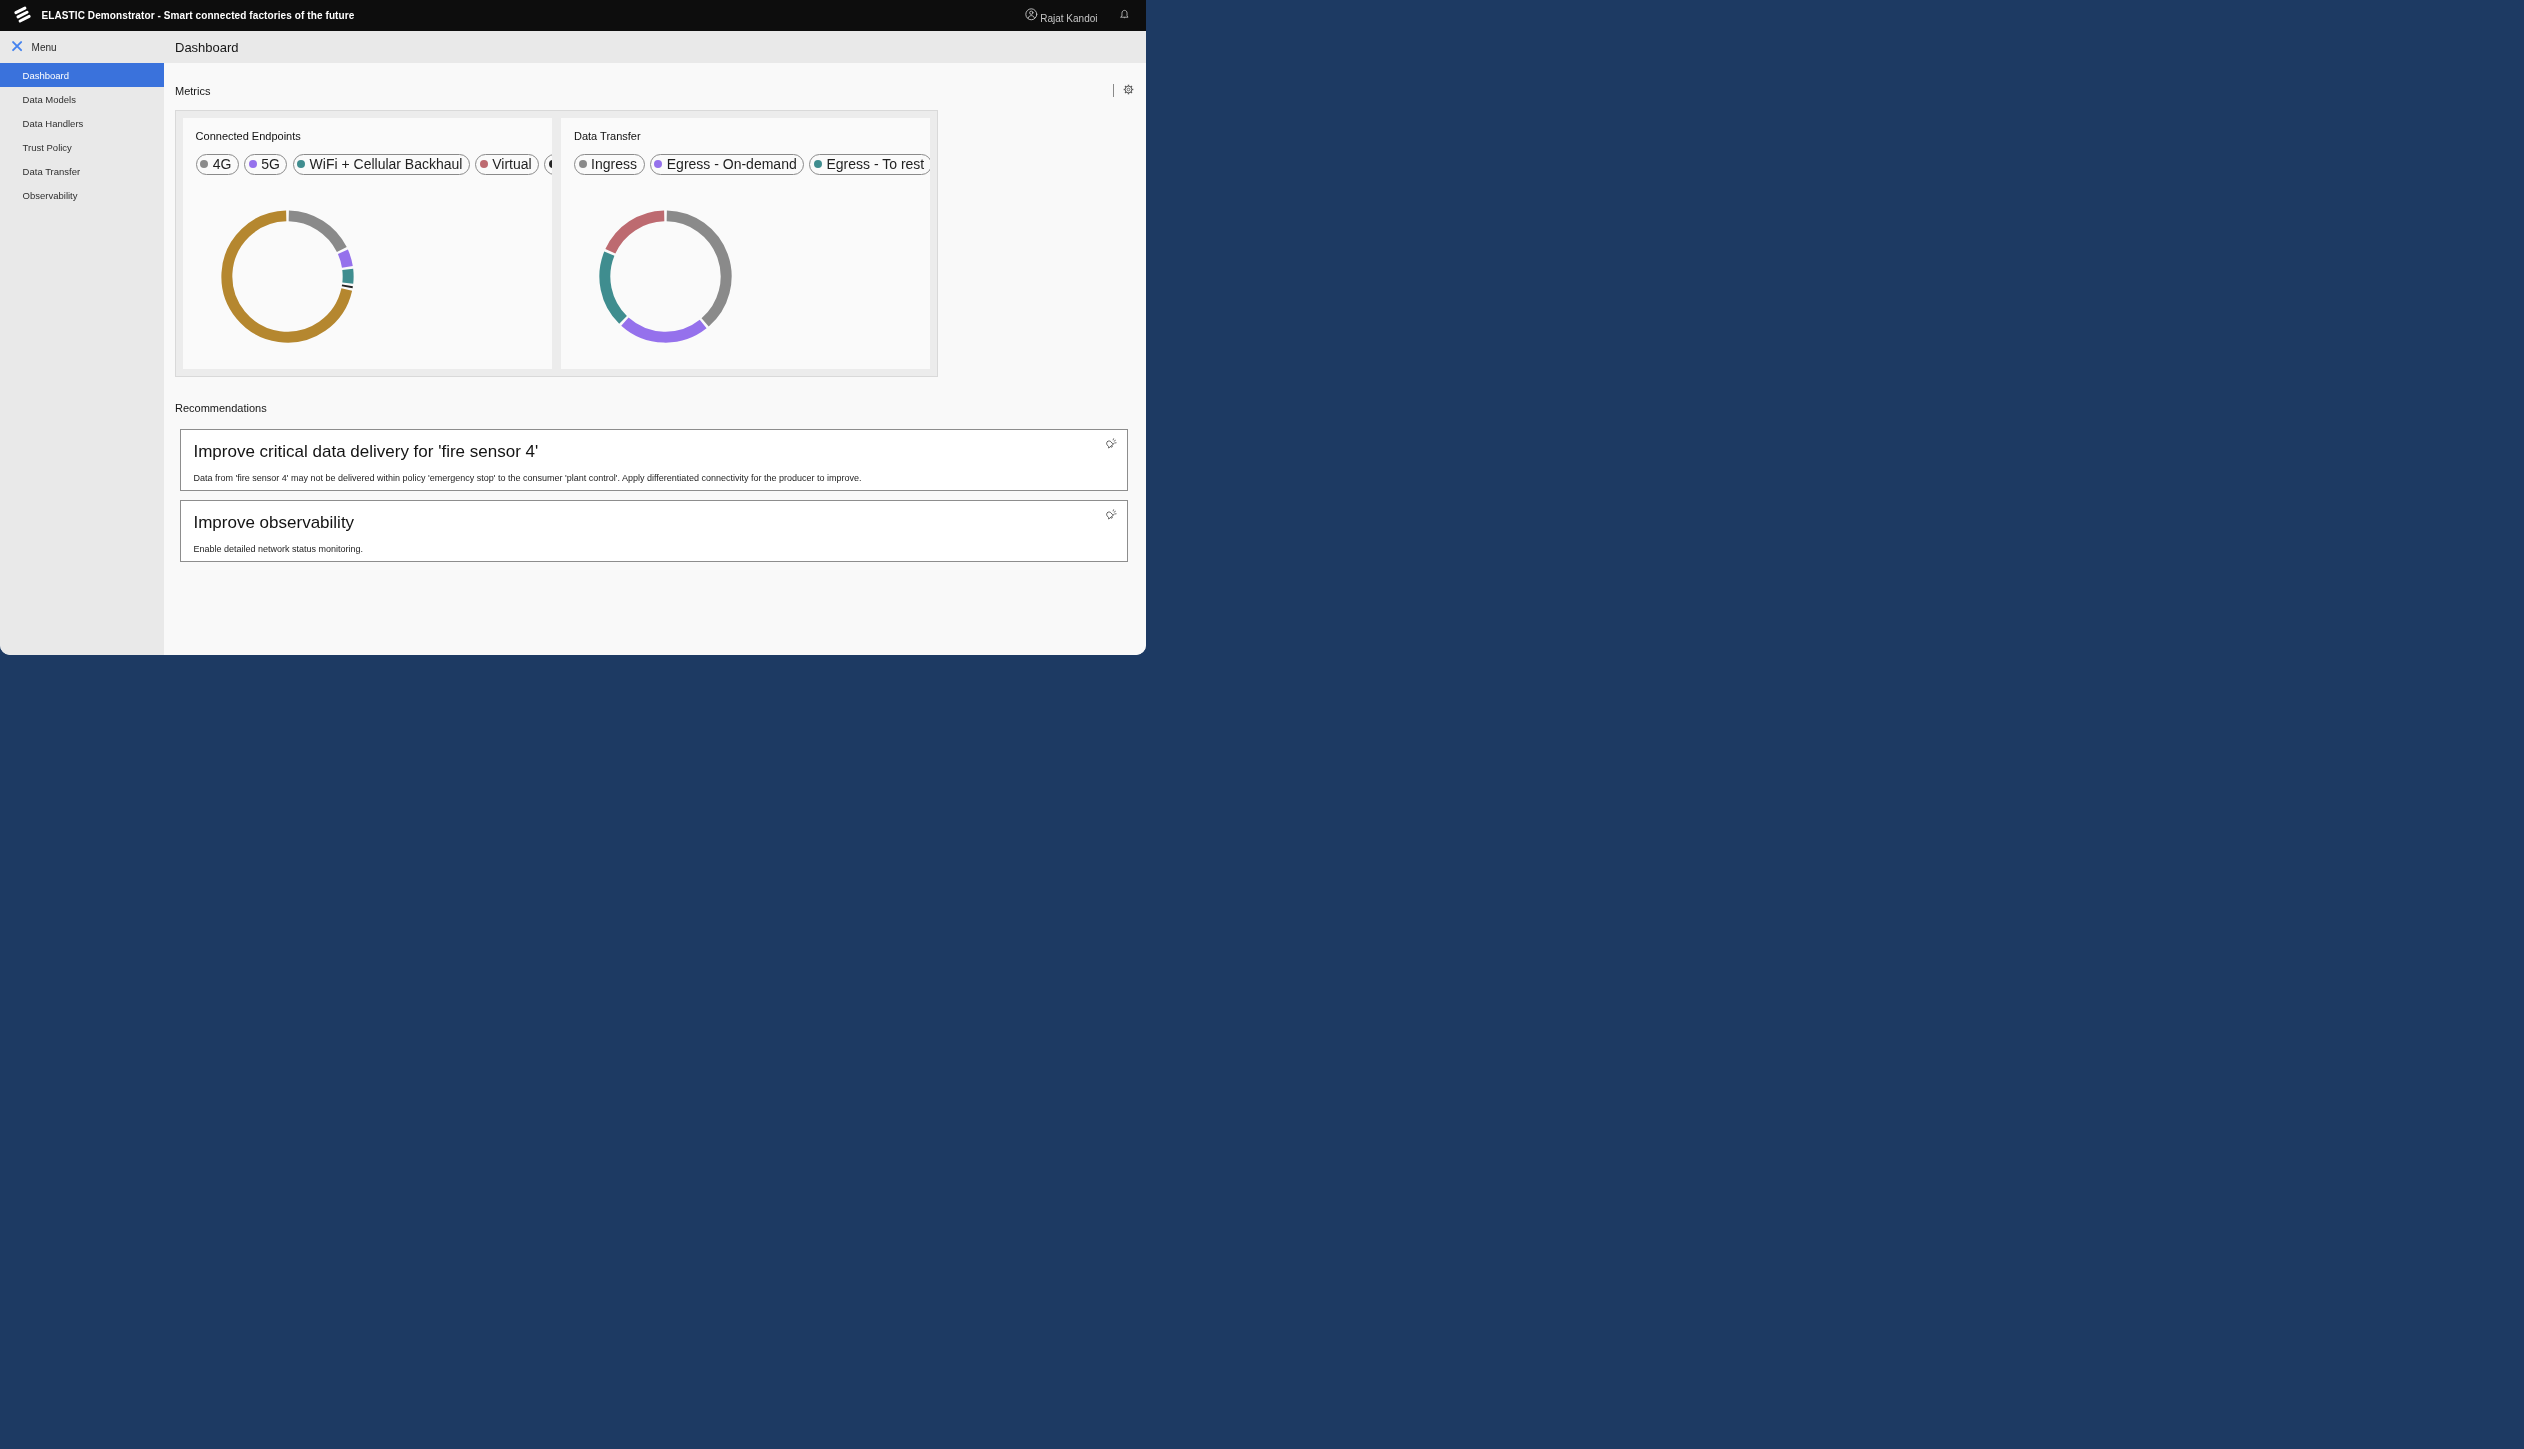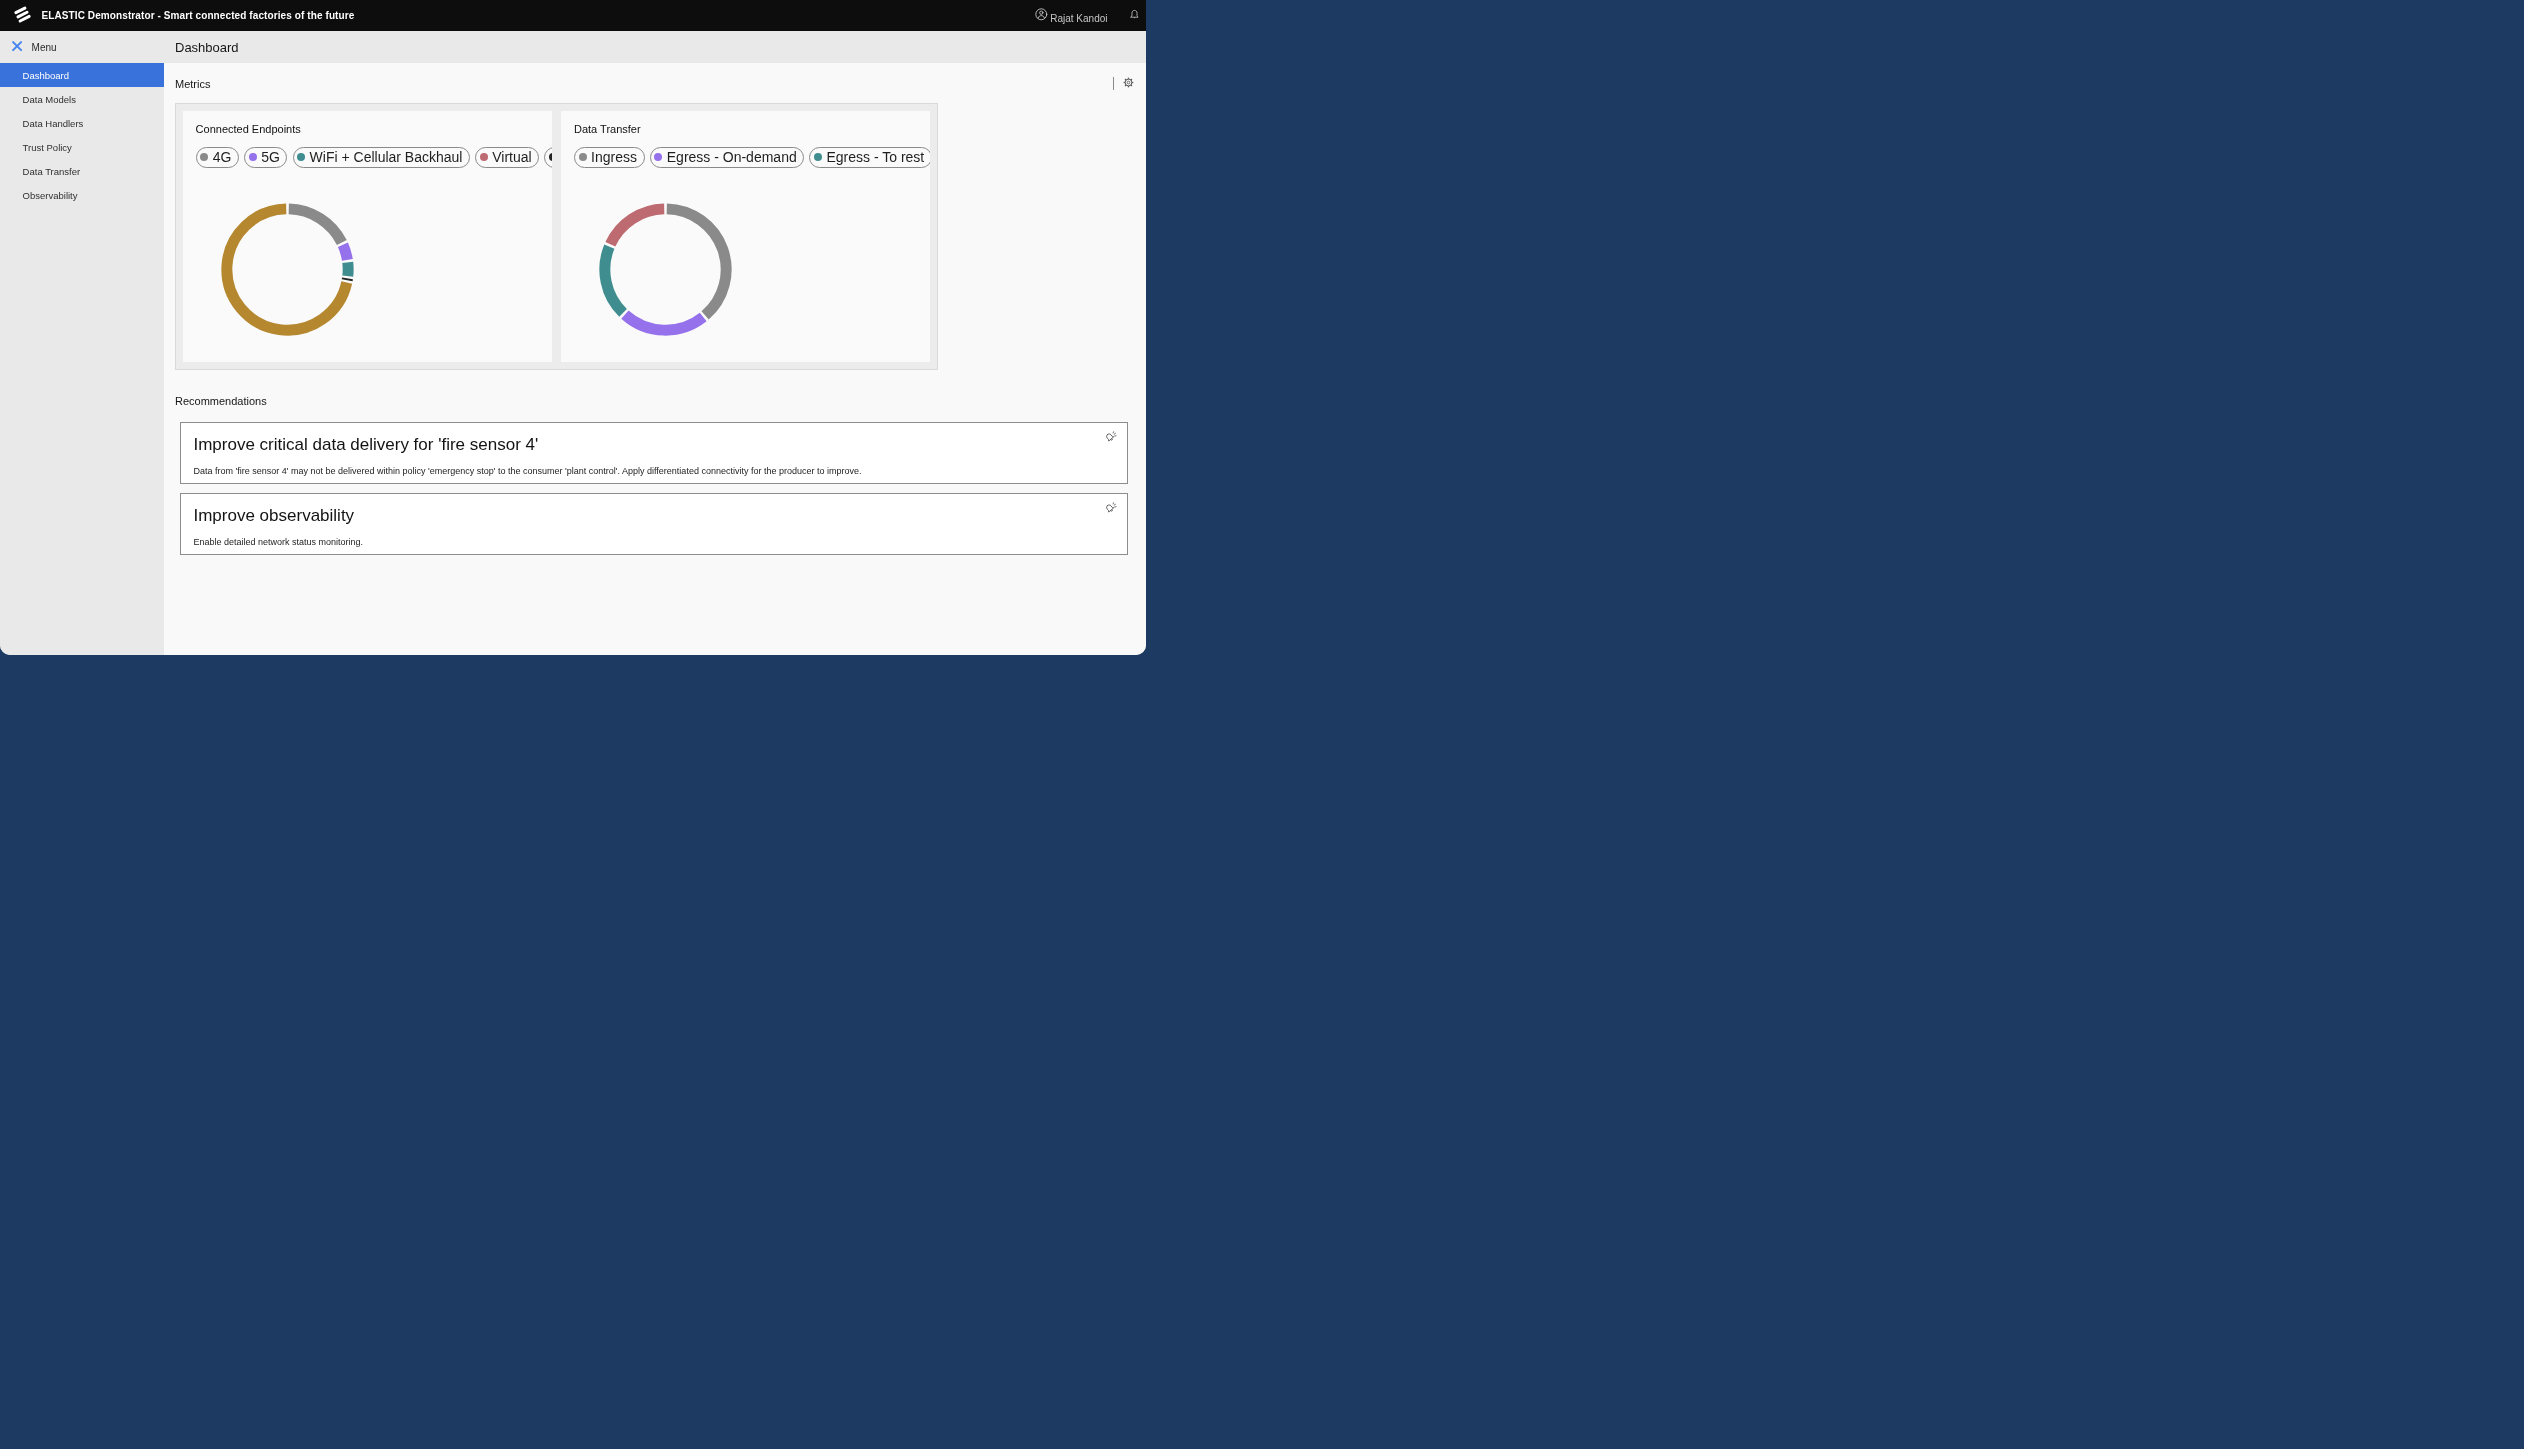--- a/index.html
+++ b/index.html
@@ -12,21 +12,21 @@
   .app {
     width: 1146px; height: 655px;
     display: flex; flex-direction: column;
     border-radius: 0 0 10.2px 10.2px;
     overflow: hidden;
     background: #f9f9f9;
   }
   
   .topbar {
     flex: none; height: 31px; background: #0d0d0d;
-    display: flex; align-items: center; padding: 0 5px 0 13px;
+    display: flex; align-items: center; padding: 0 15px 0 13px;
   }
   .topbar-title { color: #ffffff; font-size: 10px; font-weight: 700; margin-left: 9.5px; letter-spacing: 0.1px; }
   .topbar-right { margin-left: auto; display: flex; align-items: center; gap: 20.5px; }
   .user-chip { display: flex; align-items: flex-end; gap: 2px; color: #c6c6c6; font-size: 10px; }
   .icon-stroke { stroke: #c6c6c6; fill: none; stroke-width: 1.5; stroke-linecap: round; stroke-linejoin: round; }
   
   .main { flex: 1; display: flex; min-height: 0; }
   .sidebar { flex: none; width: 164px; background: #e9e9e9; display: flex; flex-direction: column; }
   .menu-row { height: 32px; flex: none; display: flex; align-items: center; padding-left: 12.4px; gap: 9px; }
   .menu-label { font-size: 10px; color: #2a2a2a; }
@@ -34,21 +34,21 @@
     height: 24px; display: flex; align-items: center;
     padding-left: 22.6px; font-size: 9.5px; color: #2f2f2f; cursor: pointer;
   }
   .nav-item.active { color: #ffffff; }
   .content { flex: 1; display: flex; flex-direction: column; background: #f9f9f9; min-width: 0; }
   .page-header {
     flex: none; height: 32px; background: #e9e9e9;
     display: flex; align-items: center; padding-left: 11px;
     font-size: 13px; color: #161616;
   }
-  .content-body { flex: 1; padding: 1px 11px; overflow: hidden; }
+  .content-body { flex: 1; padding: 8px 11px; overflow: hidden; }
   
   .metrics-row { display: flex; align-items: center; margin-top: 12.4px; }
   .section-heading { font-size: 11px; font-weight: 500; color: #161616; }
   .metrics-controls { margin-left: auto; display: flex; align-items: center; gap: 8.8px; }
   .v-divider { width: 0.7px; height: 13px; background: #8a8a8a; }
   .metrics-container {
     margin-top: 11.7px; width: 763px; height: 267px;
     background: #ececec; border: 0.7px solid #d9d9d9;
     padding: 6.6px; display: flex; gap: 9px;
   }

